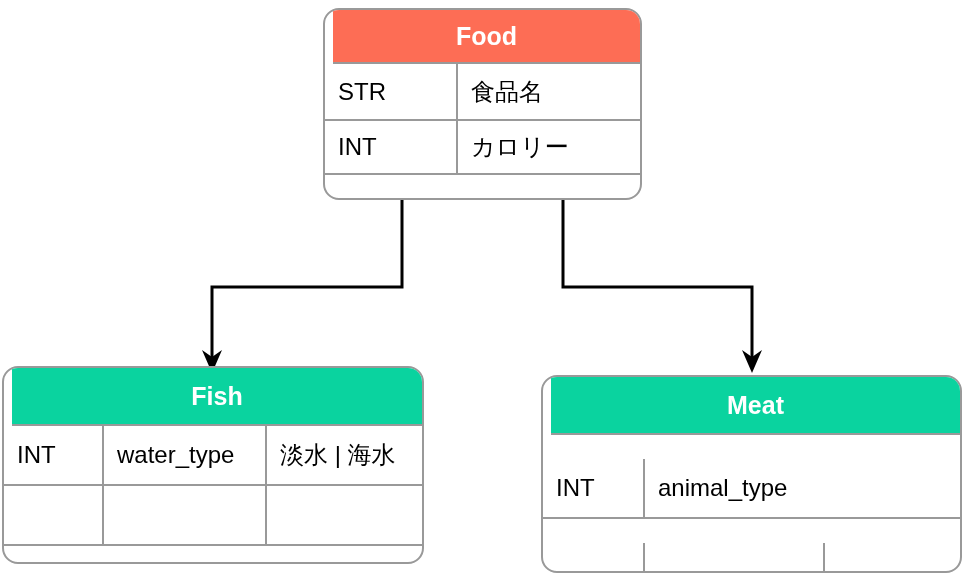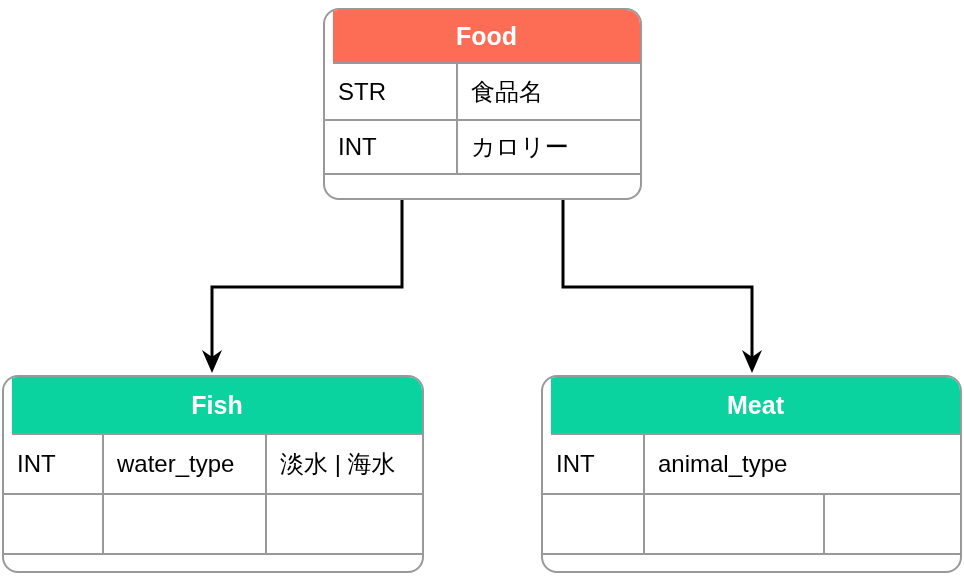--- a/index.html
+++ b/index.html
@@ -55,29 +55,29 @@
 
   
   .node-food { left: 323px; top: 8px; width: 319px; height: 192px; }
   .node-food .node-header { height: 54px; }
   .node-food .row-1 { height: 57px; }
   .node-food .row-2 { height: 54px; }
   .node-food .c1 { width: 99px; flex: 0 0 auto; }
   .node-food .c2 { flex: 1 1 auto; margin-left: 32px; }
 
   
-  .node-fish { left: 2px; top: 375px; width: 422px; height: 198px; }
+  .node-fish { left: 2px; top: 366px; width: 422px; height: 198px; }
   .node-fish .node-header { height: 58px; }
   .node-fish .row { height: 60px; }
   .node-fish .c1 { width: 98px; flex: 0 0 auto; }
   .node-fish .c2 { width: 163px; flex: 0 0 auto; }
   .node-fish .c3 { flex: 1 1 auto; }
 
   
-  .node-meat { left: 541px; top: 375px; width: 421px; height: 198px; }
+  .node-meat { left: 541px; top: 375px; width: 421px; height: 198px; gap: 24px; }
   .node-meat .node-header { height: 58px; }
   .node-meat .row { height: 60px; }
   .node-meat .c1 { width: 100px; flex: 0 0 auto; }
   .node-meat .c2 { width: 180px; flex: 0 0 auto; }
   .node-meat .c3 { flex: 1 1 auto; }
 
   .connector-layer {
     position: absolute;
     left: 0; top: 0;
     width: 964px; height: 576px;

